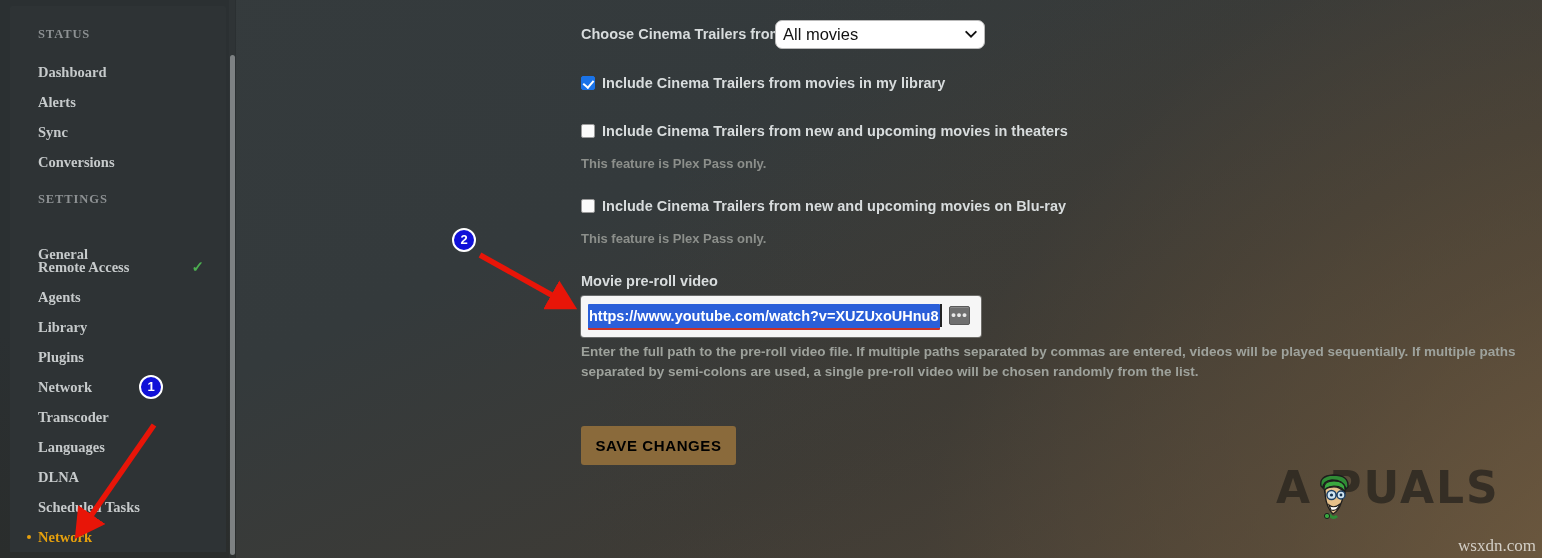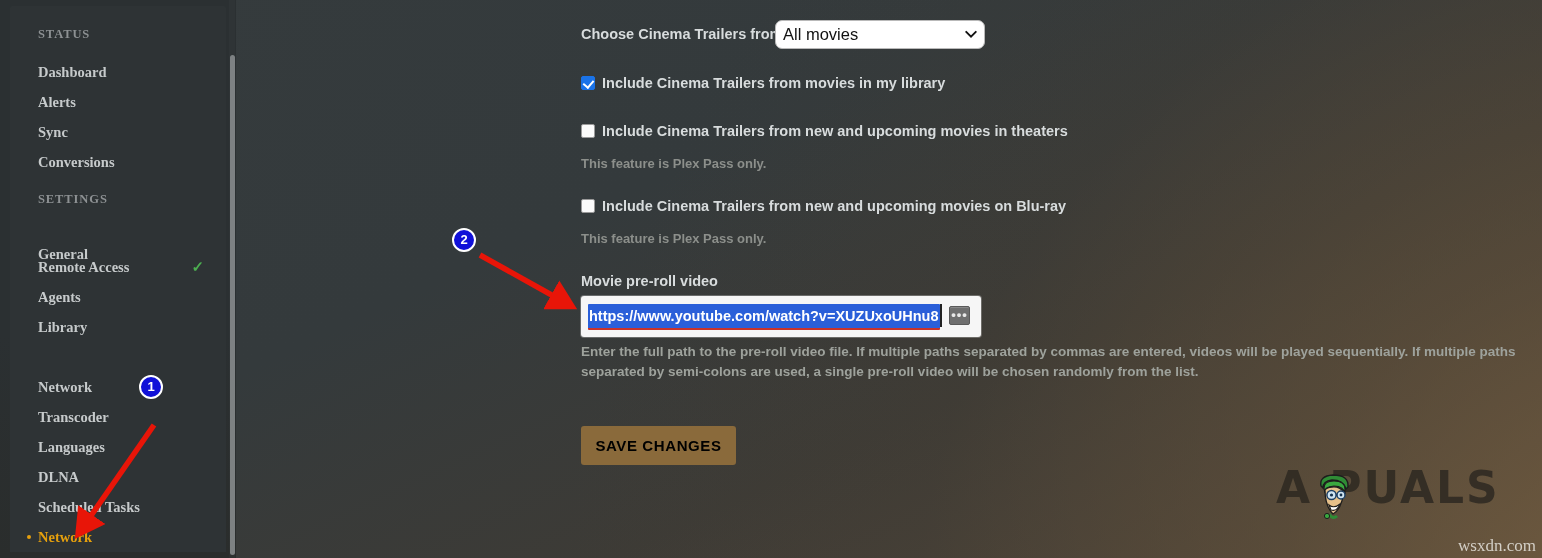--- a/index.html
+++ b/index.html
@@ -231,20 +231,23 @@
       </div>
       <div class="side-item" style="top:248px;">
         <span>Remote Access</span>
         <span class="check">✓</span>
       </div>
       <div class="side-item" style="top:278px;">
         <span>Agents</span>
       </div>
       <div class="side-item" style="top:308px;">
         <span>Library</span>
+      </div>
+      <div class="side-item" style="top:338px;">
+        <span>Plugins</span>
       </div>
       <div class="side-item" style="top:368px;">
         <span>Network</span>
       </div>
       <div class="side-item" style="top:398px;">
         <span>Transcoder</span>
       </div>
       <div class="side-item" style="top:428px;">
         <span>Languages</span>
       </div>

